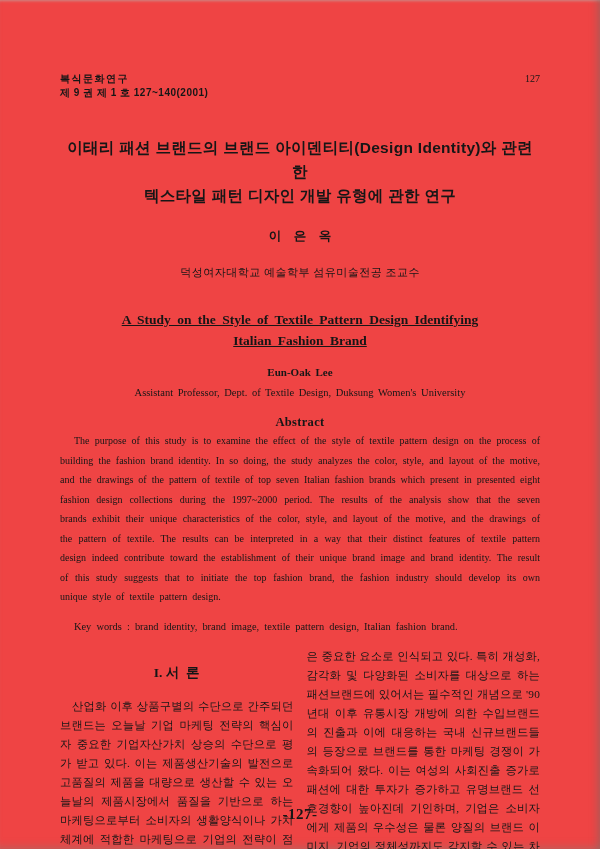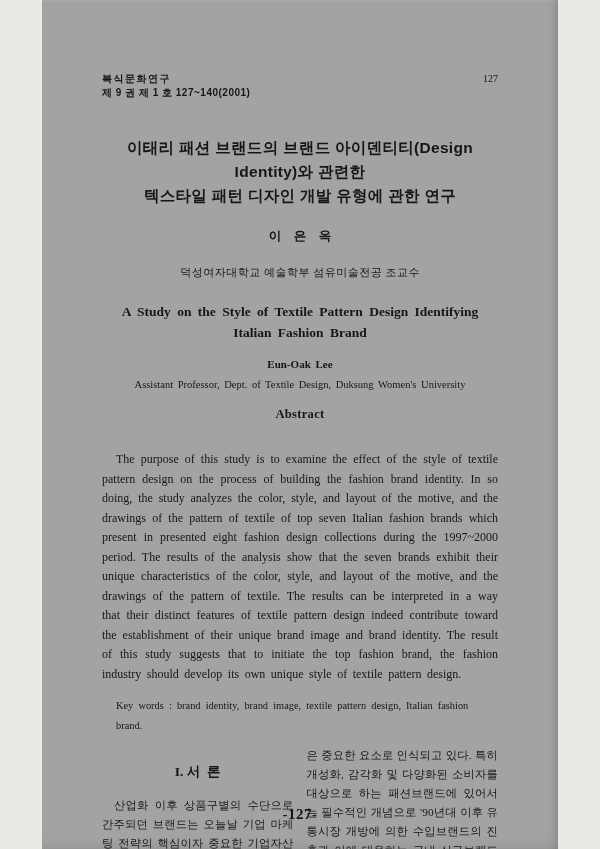--- a/index.html
+++ b/index.html
@@ -1,21 +1,21 @@
 <!DOCTYPE html>
 <html><head>
 <meta charset="utf-8">
 <style>
   html, body { margin: 0; padding: 0; background: #e9e9e6; }
   .page {
     position: relative;
-    width: 516px;
+    width: 600px;
     height: 849px;
     margin: 0 auto;
-    background: #a3a3a3;
+    background: #ef4444;
     color: #161616;
     font-family: "Liberation Serif", "DejaVu Serif", serif;
     overflow: hidden;
     box-shadow:
       inset -9px 0 9px -7px rgba(110,110,104,0.55),
       inset 0 -9px 9px -7px rgba(130,130,124,0.45),
       inset 0 3px 3px -2px rgba(190,190,185,0.6);
   }
   .content { padding: 0 60px; }
 
@@ -58,26 +58,27 @@
     font-size: 12.5px;
     word-spacing: 9px;
   }
   .affil-ko {
     margin-top: 20px;
     text-align: center;
     font-size: 11px;
     letter-spacing: 0.5px;
   }
   .title-en {
-    margin-top: 21px;
+    margin-top: 29px;
     text-align: center;
     font-weight: bold;
     font-size: 13.5px;
     line-height: 21px;
     word-spacing: 3px;
+    text-decoration: underline;
   }
   .author-en {
     margin-top: 15px;
     text-align: center;
     font-weight: bold;
     font-size: 11px;
     word-spacing: 2px;
   }
   .affil-en {
     margin-top: 9px;
@@ -88,22 +89,22 @@
 
   
   .abs-heading {
     margin-top: 17px;
     text-align: center;
     font-weight: bold;
     font-size: 12.5px;
     letter-spacing: 0.3px;
   }
   .abs-body {
-    margin-top: 28px;
-    font-size: 12px;
+    margin-top: 1px;
+    font-size: 10px;
     line-height: 19.5px;
     text-align: justify;
     text-indent: 14px;
     word-spacing: 2.5px;
   }
   .abs-keywords {
     font-size: 10.4px;
     line-height: 19.5px;
     padding-left: 14px;
     word-spacing: 2.5px;

